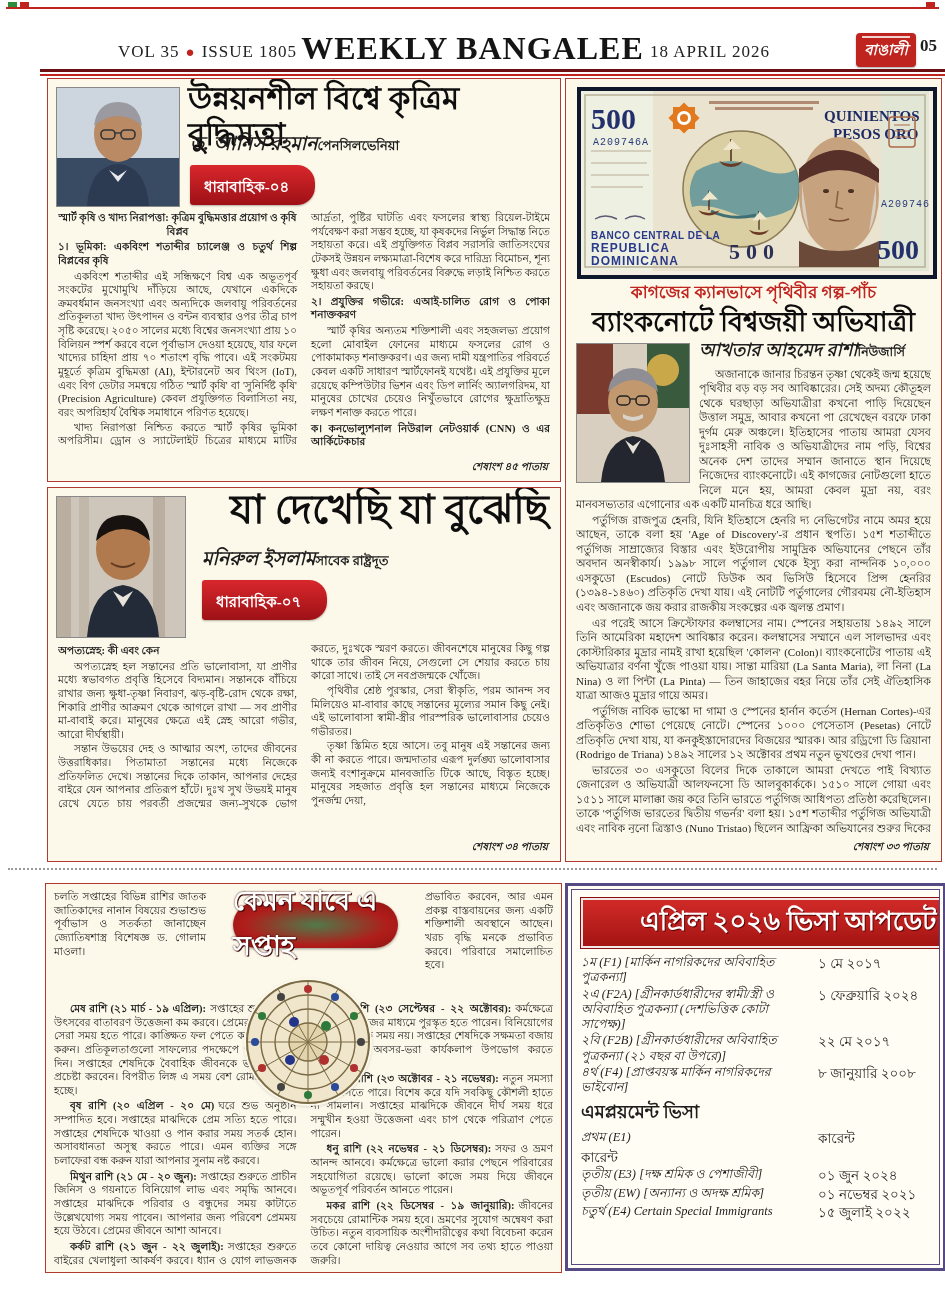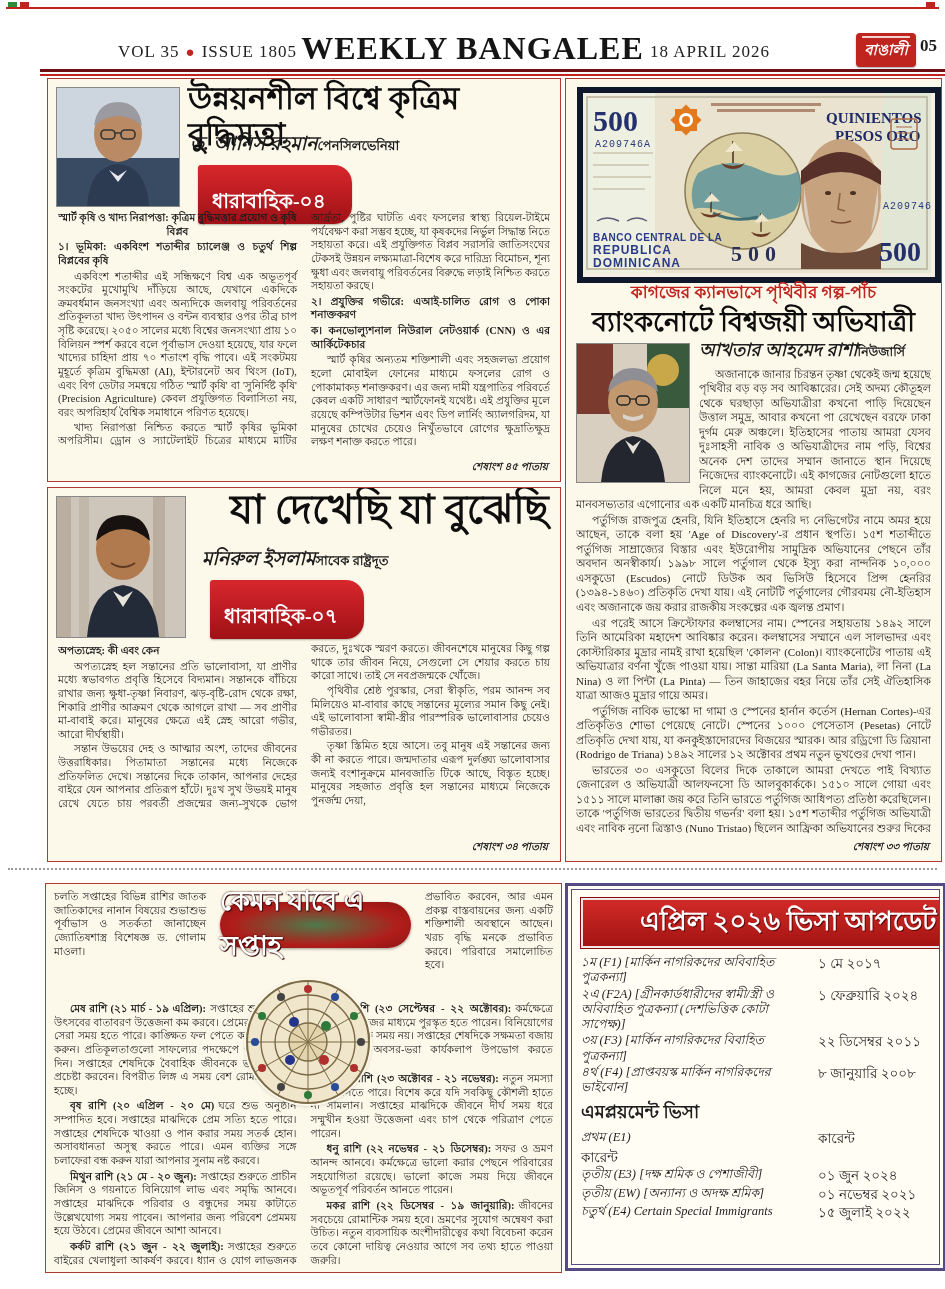--- a/index.html
+++ b/index.html
@@ -30,57 +30,57 @@
   
   .a1{left:47px;top:78px;width:512px;height:402px;}
   .photo{position:absolute;border:1px solid #888;background:#cfd6dd;overflow:hidden;}
   .p1{left:8px;top:8px;width:122px;height:118px;}
   .a1-headline{position:absolute;left:140px;top:2px;width:368px;font-size:31px;font-weight:bold;
                line-height:1.15;color:#0e0e0e;}
   .byline{position:absolute;font-weight:bold;}
   .a1-byline{left:142px;top:50px;font-size:19px;font-style:italic;}
   .byline small{font-size:13px;font-weight:bold;font-style:normal;margin-left:0;}
   .pill{position:absolute;background:linear-gradient(#d8272c,#9e1116);color:#fff;font-weight:bold;
-        font-size:20px;padding:21px 26px 5px 14px;border-radius:3px 18px 18px 3px;
-        box-shadow:0 1px 2px rgba(0,0,0,.3);margin-left:8px;}
+        font-size:15px;padding:10px 26px 5px 14px;border-radius:3px 18px 18px 3px;
+        box-shadow:0 1px 2px rgba(0,0,0,.3);}
   .pill1{left:142px;top:86px;}
   .colbody{position:absolute;column-count:2;column-gap:14px;font-size:10.5px;line-height:1.3;
            text-align:justify;overflow:hidden;}
   .a1-body{left:10px;top:132px;width:492px;height:246px;height:248px;bottom:20px;}
   .para{margin:0 0 1px 0;}
   .para.body{text-indent:16px;}
   .para.lead{font-weight:bold;text-align:center;text-indent:0;margin-bottom:2px;}
   .para.subhead{font-weight:bold;text-indent:0;margin:2px 0;}
   .cont{position:absolute;right:12px;bottom:5px;font-size:10.5px;font-weight:bold;
         font-style:italic;color:#222;background:#fdf9ea;padding-left:6px;}
   
   .a2{left:47px;top:487px;width:512px;height:373px;}
   .p2{left:8px;top:8px;width:128px;height:140px;}
   .a2-headline{position:absolute;left:152px;top:0px;width:350px;font-size:40px;font-weight:bold;
                line-height:1.1;color:#0e0e0e;margin-left:30px;}
   .a2-byline{left:154px;top:56px;font-size:19px;font-style:italic;}
   .pill2{left:154px;top:92px;}
   .a2-body{left:10px;top:154px;width:492px;height:196px;}
   
   .rt{left:565px;top:78px;width:375px;height:782px;}
-  .note-frame{position:absolute;left:11px;top:8px;width:352px;height:184px;border:6px solid #0f172a;
+  .note-frame{position:absolute;left:11px;top:8px;width:352px;height:184px;border:4px solid #0f172a;
               background:#f4efe2;}
   .kicker{position:absolute;left:0;top:200px;width:100%;text-align:center;color:#c0241f;
           font-weight:bold;font-size:17px;}
   .rt-headline{position:absolute;left:0;top:222px;width:100%;text-align:center;font-size:27px;
                font-weight:bold;color:#0d0d0d;}
   .rt-body{position:absolute;left:10px;top:260px;width:355px;height:494px;font-size:11px;
            line-height:1.32;text-align:justify;overflow:hidden;}
   .p3{position:relative;float:left;width:112px;height:138px;border:1px solid #888;
       background:#d8cfc4;margin:4px 9px 4px 0;overflow:hidden;}
   .rt-byline{font-size:18px;font-weight:bold;font-style:italic;margin:0 0 4px 0;}
   .rt-byline small{font-size:12.5px;font-style:normal;margin-left:0;}
   
   .horo{left:45px;top:883px;width:515px;height:388px;}
-  .hhead{position:absolute;left:8px;top:6px;right:8px;display:flex;gap:14px;}
+  .hhead{position:absolute;left:8px;top:6px;right:8px;display:flex;gap:27px;}
   .hintro{width:152px;font-size:10.5px;line-height:1.3;text-align:justify;}
   .hbanner{flex:1;height:46px;margin-top:12px;border-radius:23px;
            background:radial-gradient(ellipse at center,#4f7a4a 0%,#b01d1a 62%,#8e1412 100%);
            display:flex;align-items:center;justify-content:center;box-shadow:0 1px 3px rgba(0,0,0,.4);}
   .hbanner span{color:#fff;font-weight:bold;font-size:27px;text-shadow:0 0 2px #3a0505,1px 1px 0 #3a0505;}
   .hsnippet{width:128px;font-size:10.5px;line-height:1.3;text-align:justify;}
   .hbody{position:absolute;left:8px;top:118px;right:8px;bottom:6px;column-count:2;column-gap:14px;
          font-size:10.5px;line-height:1.3;text-align:justify;overflow:hidden;}
   .zentry{margin:0 0 2px 0;text-indent:16px;}
   .zname{font-weight:bold;margin-right:4px;}
@@ -141,22 +141,22 @@
       <span>ড. আনিস রহমান</span><small>পেনসিলভেনিয়া</small>
     </div>
     <div class="pill pill1">ধারাবাহিক-০৪</div>
     <div class="colbody a1-body">
 
     <p class="para lead">স্মার্ট কৃষি ও খাদ্য নিরাপত্তা: কৃত্রিম বুদ্ধিমত্তার প্রয়োগ ও কৃষি বিপ্লব</p>
         <p class="para subhead">১। ভূমিকা: একবিংশ শতাব্দীর চ্যালেঞ্জ ও চতুর্থ শিল্প বিপ্লবের কৃষি</p>
         <p class="para body">একবিংশ শতাব্দীর এই সন্ধিক্ষণে বিশ্ব এক অভূতপূর্ব সংকটের মুখোমুখি দাঁড়িয়ে আছে, যেখানে একদিকে ক্রমবর্ধমান জনসংখ্যা এবং অন্যদিকে জলবায়ু পরিবর্তনের প্রতিকূলতা খাদ্য উৎপাদন ও বন্টন ব্যবস্থার ওপর তীব্র চাপ সৃষ্টি করেছে। ২০৫০ সালের মধ্যে বিশ্বের জনসংখ্যা প্রায় ১০ বিলিয়ন স্পর্শ করবে বলে পূর্বাভাস দেওয়া হয়েছে, যার ফলে খাদ্যের চাহিদা প্রায় ৭০ শতাংশ বৃদ্ধি পাবে। এই সংকটময় মুহূর্তে কৃত্রিম বুদ্ধিমত্তা (AI), ইন্টারনেট অব থিংস (IoT), এবং বিগ ডেটার সমন্বয়ে গঠিত 'স্মার্ট কৃষি' বা 'সুনির্দিষ্ট কৃষি' (Precision Agriculture) কেবল প্রযুক্তিগত বিলাসিতা নয়, বরং অপরিহার্য বৈশ্বিক সমাধানে পরিণত হয়েছে।</p>
         <p class="para body">খাদ্য নিরাপত্তা নিশ্চিত করতে স্মার্ট কৃষির ভূমিকা অপরিসীম। ড্রোন ও স্যাটেলাইট চিত্রের মাধ্যমে মাটির আর্দ্রতা, পুষ্টির ঘাটতি এবং ফসলের স্বাস্থ্য রিয়েল-টাইমে পর্যবেক্ষণ করা সম্ভব হচ্ছে, যা কৃষকদের নির্ভুল সিদ্ধান্ত নিতে সহায়তা করে। এই প্রযুক্তিগত বিপ্লব সরাসরি জাতিসংঘের টেকসই উন্নয়ন লক্ষ্যমাত্রা-বিশেষ করে দারিদ্র্য বিমোচন, শূন্য ক্ষুধা এবং জলবায়ু পরিবর্তনের বিরুদ্ধে লড়াই নিশ্চিত করতে সহায়তা করছে।</p>
         <p class="para subhead">২। প্রযুক্তির গভীরে: এআই-চালিত রোগ ও পোকা শনাক্তকরণ</p>
+        <p class="para body">স্মার্ট কৃষির অন্যতম শক্তিশালী এবং সহজলভ্য প্রয়োগ হলো মোবাইল ফোনের মাধ্যমে ফসলের রোগ ও পোকামাকড় শনাক্তকরণ। এর জন্য দামী যন্ত্রপাতির পরিবর্তে কেবল একটি সাধারণ স্মার্টফোনই যথেষ্ট। এই প্রযুক্তির মূলে রয়েছে কম্পিউটার ভিশন এবং ডিপ লার্নিং অ্যালগরিদম, যা মানুষের চোখের চেয়েও নিখুঁতভাবে রোগের ক্ষুদ্রাতিক্ষুদ্র লক্ষণ শনাক্ত করতে পারে।</p>
         <p class="para subhead">ক। কনভোল্যুশনাল নিউরাল নেটওয়ার্ক (CNN) ও এর আর্কিটেকচার</p>
-        <p class="para body">স্মার্ট কৃষির অন্যতম শক্তিশালী এবং সহজলভ্য প্রয়োগ হলো মোবাইল ফোনের মাধ্যমে ফসলের রোগ ও পোকামাকড় শনাক্তকরণ। এর জন্য দামী যন্ত্রপাতির পরিবর্তে কেবল একটি সাধারণ স্মার্টফোনই যথেষ্ট। এই প্রযুক্তির মূলে রয়েছে কম্পিউটার ভিশন এবং ডিপ লার্নিং অ্যালগরিদম, যা মানুষের চোখের চেয়েও নিখুঁতভাবে রোগের ক্ষুদ্রাতিক্ষুদ্র লক্ষণ শনাক্ত করতে পারে।</p>
       </div>
     <div class="cont">শেষাংশ ৪৫ পাতায়</div>
   </div>
 
   <div class="nbox a2">
     <div class="photo p2">
       <svg width="128" height="140" viewBox="0 0 128 140">
         <rect width="128" height="140" fill="#cfc6bb"></rect>
         <rect x="0" width="14" height="140" fill="#b9ae9f"></rect>
           <rect x="22" width="10" height="140" fill="#c2b8aa"></rect>
@@ -353,25 +353,25 @@
           <div class="vrow">
             <span class="vlabel">১ম (F1) [মার্কিন নাগরিকদের অবিবাহিত পুত্রকন্যা]</span>
             <span class="vdate">১ মে ২০১৭</span>
           </div>
 
           <div class="vrow">
             <span class="vlabel">২এ (F2A) [গ্রীনকার্ডধারীদের স্বামী/স্ত্রী ও অবিবাহিত পুত্রকন্যা (দেশভিত্তিক কোটা সাপেক্ষ)]</span>
             <span class="vdate">১ ফেব্রুয়ারি ২০২৪</span>
           </div>
 
-
-          <div class="vrow">
-            <span class="vlabel">৩য় (F3) [মার্কিন নাগরিকদের বিবাহিত পুত্রকন্যা]</span>
-            <span class="vdate">২২ ডিসেম্বর ২০১১</span>
-          </div>
+          <div class="vrow">
+            <span class="vlabel">২বি (F2B) [গ্রীনকার্ডধারীদের অবিবাহিত পুত্রকন্যা (২১ বছর বা উপরে)]</span>
+            <span class="vdate">২২ মে ২০১৭</span>
+          </div>
+
 
           <div class="vrow">
             <span class="vlabel">৪র্থ (F4) [প্রাপ্তবয়স্ক মার্কিন নাগরিকদের ভাইবোন]</span>
             <span class="vdate">৮ জানুয়ারি ২০০৮</span>
           </div>
         </div>
       <div class="vemp-head">এমপ্লয়মেন্ট ভিসা</div>
       <div>
 
           <div class="vrow">

